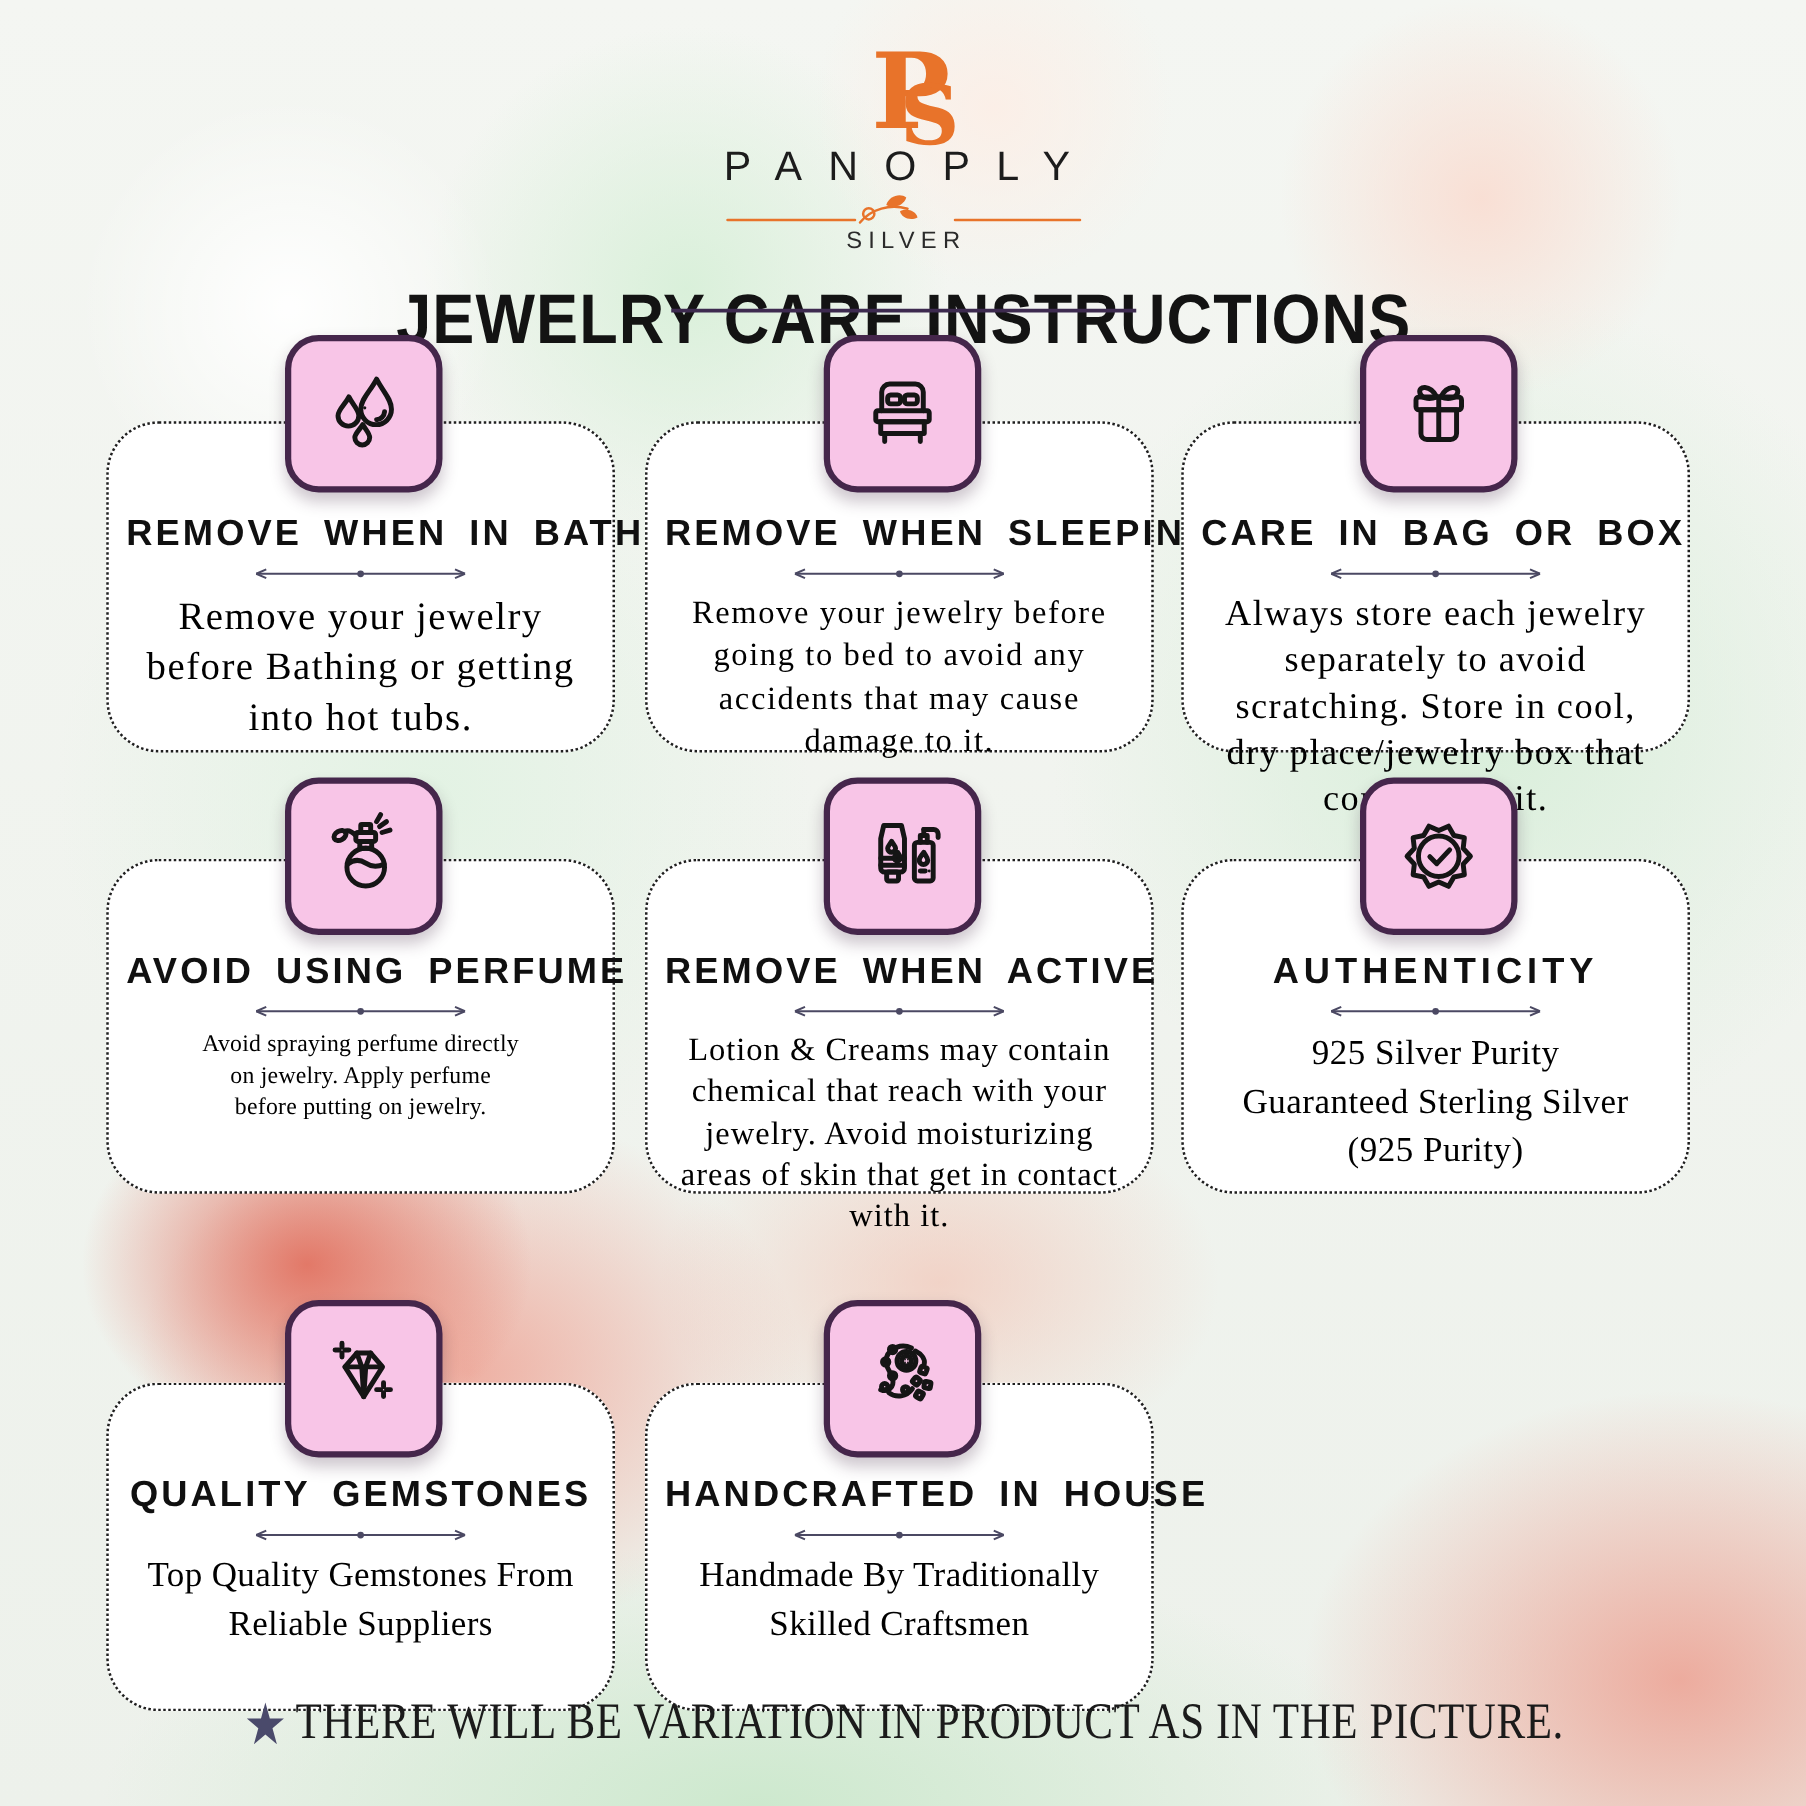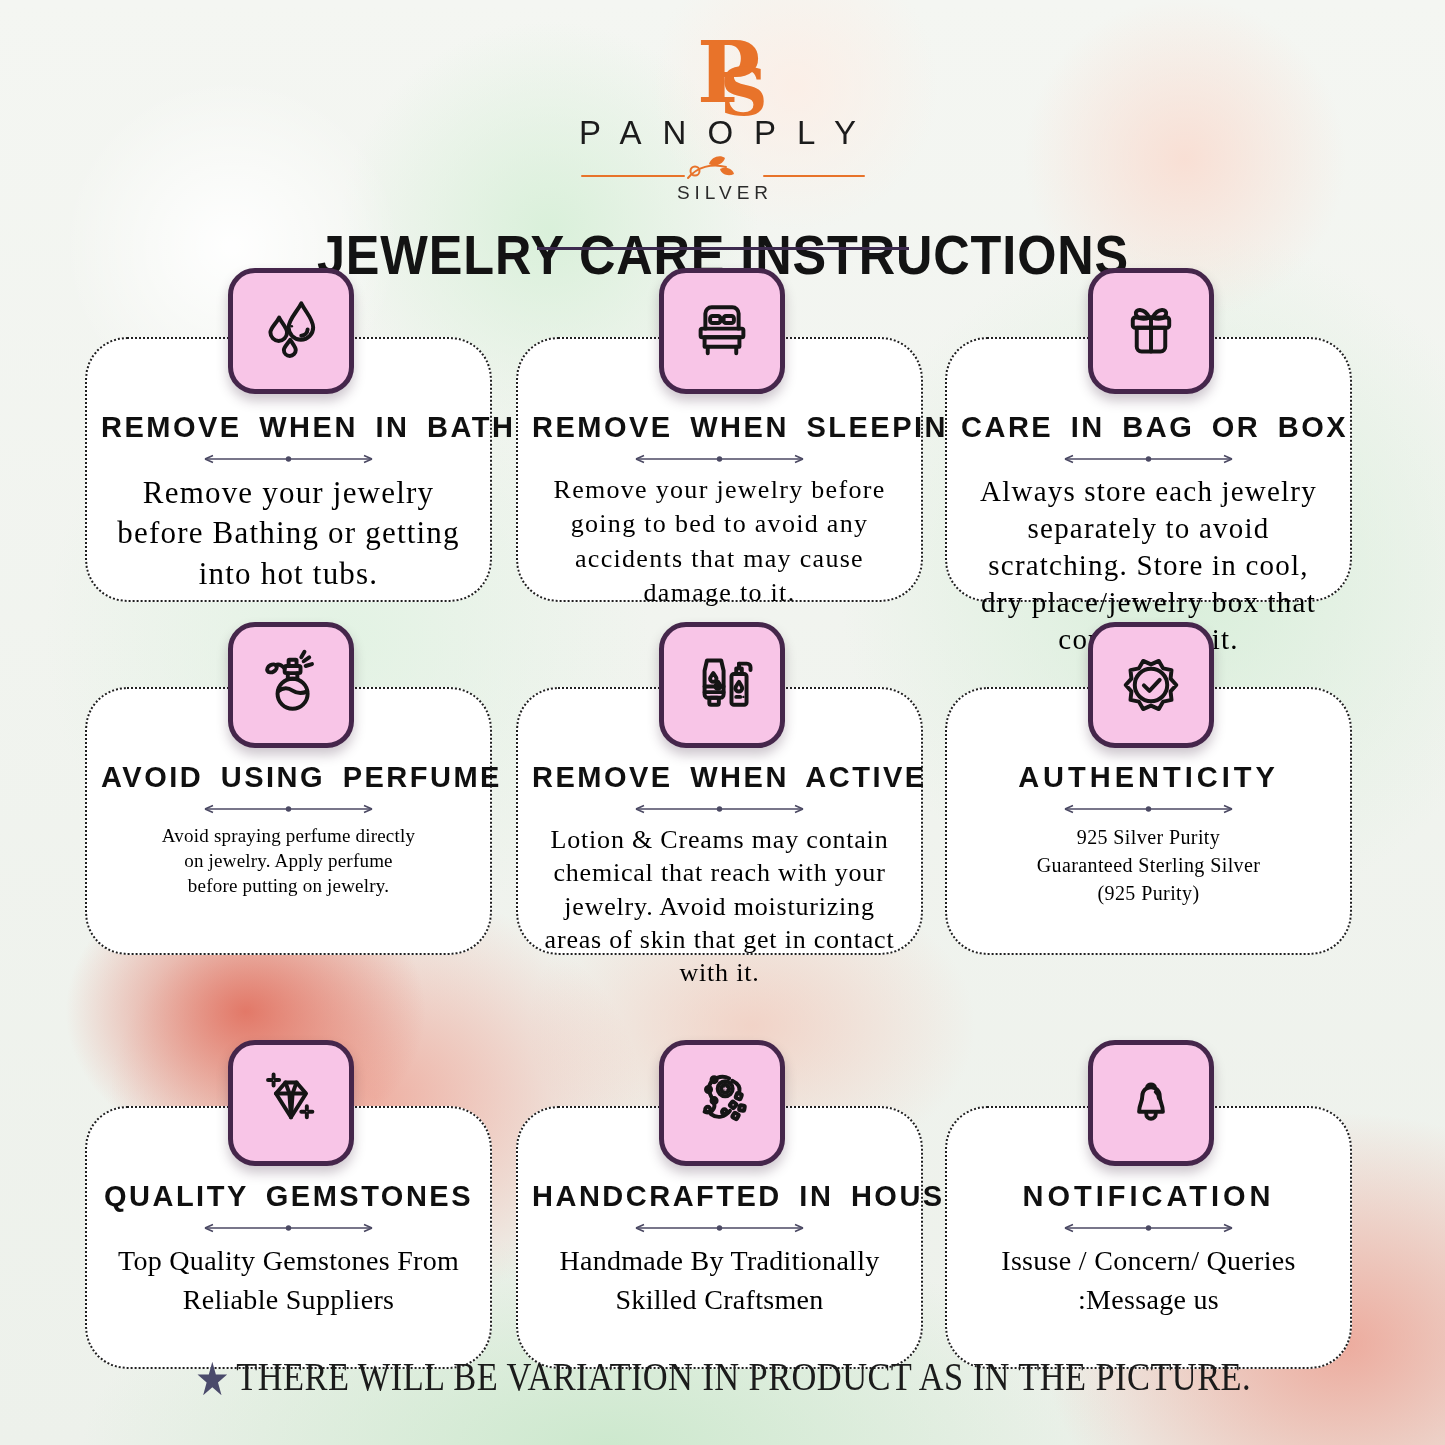--- a/index.html
+++ b/index.html
@@ -59,21 +59,21 @@
   .card-body{
     margin:4px auto 0;max-width:385px;
     font-family:"Liberation Serif",serif;font-size:27px;line-height:1.32;
     color:#000000;white-space:pre-line;
   }
   .cell-1 .card-body{font-size:31px;letter-spacing:1.2px;line-height:1.3}
   .cell-2 .card-body{font-size:26px;letter-spacing:1.3px}
   .cell-3 .card-body{font-size:29px;letter-spacing:1.2px;line-height:1.28}
   .cell-4 .card-body{font-size:19px;letter-spacing:.2px}
   .cell-5 .card-body{font-size:26px;letter-spacing:.8px;line-height:1.28}
-  .cell-6 .card-body{font-size:20px;letter-spacing:.4px;line-height:1.4}
+  .cell-6 .card-body{font-size:28px;letter-spacing:.4px;line-height:1.4}
   .cell-7 .card-body,.cell-8 .card-body,.cell-9 .card-body{font-size:28px;letter-spacing:.3px;line-height:1.38}
   .cell-6 .card-title,.cell-9 .card-title{letter-spacing:4px;}
   
   .footer{position:absolute;top:1352px;left:50%;transform:translateX(-50%) scaleX(.84);white-space:nowrap;text-align:center;}
   .footer-star{font-size:46px;color:#4a4a6b;vertical-align:-5px;margin-right:8px;}
   .footer-note{font-family:"Liberation Serif",serif;font-size:41px;color:#1b1b1b;letter-spacing:.5px;}
 </style>
 </head>
 <body>
 
@@ -305,38 +305,18 @@
       <svg class="orn" width="175" height="12" viewBox="0 0 175 12" fill="none">
         <path d="M4 6H171" stroke-width="1.6"></path>
           <path d="M4 6l8-3.5M4 6l8 3.5M171 6l-8-3.5M171 6l-8 3.5" stroke-width="1.6"></path>
         <circle cx="87.5" cy="6" r="2.7" fill="#4b4963" stroke="none"></circle>
       </svg>
       <p class="card-body">Handmade By Traditionally
 Skilled Craftsmen</p>
     </div>
   </div>
 
-  <div class="cell c2 r2 cell-9">
-    <div class="tile">
-      <svg class="ic" viewBox="0 0 96 96">
-        <path d="M33 59C33 49 37 48 37 39A11 11 0 0 1 59 39C59 48 63 49 63 59Z"></path>
-        <path d="M43 29c0-6 10-6 10 0"></path>
-        <path d="M42 62a6 6 0 0 0 12 0"></path>
-        <path d="M54 34c3 2 4 5 4 8"></path>
-      </svg>
-    </div>
-    <div class="card">
-      <h3 class="card-title">NOTIFICATION</h3>
-      <svg class="orn" width="175" height="12" viewBox="0 0 175 12" fill="none">
-        <path d="M4 6H171" stroke-width="1.6"></path>
-          <path d="M4 6l8-3.5M4 6l8 3.5M171 6l-8-3.5M171 6l-8 3.5" stroke-width="1.6"></path>
-        <circle cx="87.5" cy="6" r="2.7" fill="#4b4963" stroke="none"></circle>
-      </svg>
-      <p class="card-body">Issuse / Concern/ Queries
-:Message us</p>
-    </div>
-  </div>
 
   <div class="footer">
     <span class="footer-star">★</span><span class="footer-note">THERE WILL BE VARIATION IN PRODUCT AS IN THE PICTURE.</span>
   </div>
 
 </div>
 
 </body></html>

